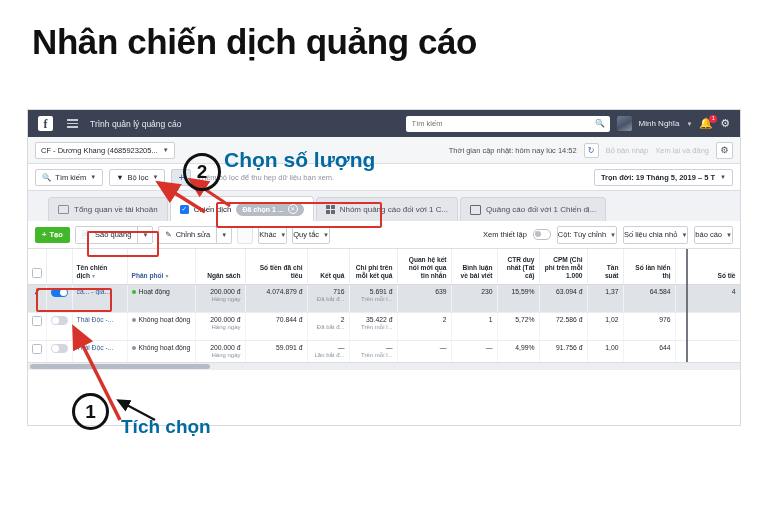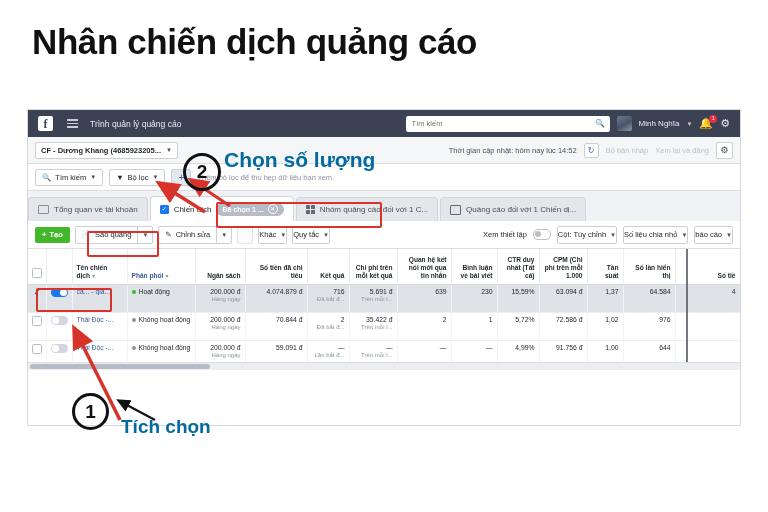--- a/index.html
+++ b/index.html
@@ -62,21 +62,21 @@
   .gear{color:#e8eaee;font-size:11px;line-height:1;}
 
   
   .acctbar{
     height:26px;background:#f5f6f7;border-bottom:1px solid #dcdee3;
     display:flex;align-items:center;padding:0 7px;gap:8px;
   }
   .acct-select{
     background:#ffffff;border:1px solid #ccd0d5;border-radius:2px;
     height:15px;display:flex;align-items:center;gap:5px;padding:0 5px;
-    font-size:7.5px;color:#1d2129;white-space:nowrap;font-weight:bold;
+    font-size:7.5px;color:#1d2129;white-space:nowrap;
   }
   .acct-right{margin-left:auto;display:flex;align-items:center;gap:7px;}
   .upd-text{font-size:7.5px;color:#4b4f56;white-space:nowrap;}
   .refresh{
     width:13px;height:13px;border:1px solid #ccd0d5;border-radius:2px;background:#fff;
     display:flex;align-items:center;justify-content:center;font-size:8px;color:#4267b2;
   }
   .ghost-btn{font-size:7.5px;color:#bcc0c4;white-space:nowrap;}
   .sq-gear{
     width:15px;height:15px;border:1px solid #ccd0d5;border-radius:2px;background:#fff;
@@ -100,21 +100,21 @@
   .hint{font-size:7.5px;color:#8d949e;white-space:nowrap;}
   .daterange{
     margin-left:auto;background:#fff;border:1px solid #ccd0d5;border-radius:2px;height:15px;
     display:flex;align-items:center;gap:5px;padding:0 6px;font-size:7.5px;color:#1d2129;
     font-weight:bold;white-space:nowrap;
   }
 
   
   .tabs{
     height:30px;background:#f0f2f5;display:flex;align-items:flex-end;
-    padding-left:0;gap:2px;
+    padding-left:20px;gap:2px;
   }
   .tab{
     height:23px;background:#e4e6eb;border:1px solid #d2d5da;border-bottom:0;
     border-radius:4px 4px 0 0;display:flex;align-items:center;gap:5px;padding:0 9px;
     font-size:8px;color:#4b4f56;white-space:nowrap;
   }
   .tab.active{background:#ffffff;color:#1d2129;height:24px;}
   .tab-ico{width:9px;height:9px;display:inline-block;flex:0 0 auto;}
   .ic-monitor{
     border:1.2px solid #8a8d93;border-radius:1px;position:relative;height:7px;
@@ -293,20 +293,24 @@
         <span>Tìm kiếm</span>
         <span class="caret" style="color:#4b4f56">▼</span>
       </div>
       <div class="pill">
         <span>▼</span>
         <span>Bộ lọc</span>
         <span class="caret" style="color:#4b4f56">▼</span>
       </div>
       <div class="plus-btn">+</div>
       <span class="hint">Thêm bộ lọc để thu hẹp dữ liệu bạn xem.</span>
+      <div class="daterange">
+        <span>Trọn đời: 19 Tháng 5, 2019 – 5 T</span>
+        <span class="caret" style="color:#4b4f56">▼</span>
+      </div>
     </div>
 
     <div class="tabs">
       <div class="tab">
         <span class="tab-ico ic-monitor"></span>
         <span>Tổng quan về tài khoản</span>
       </div>
       <div class="tab active">
         <span class="tab-ico ic-check">✓</span>
         <span>Chiến dịch</span>

